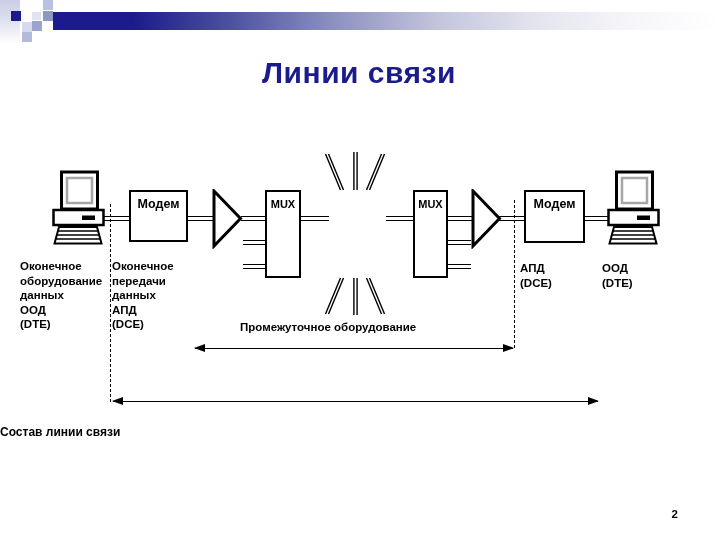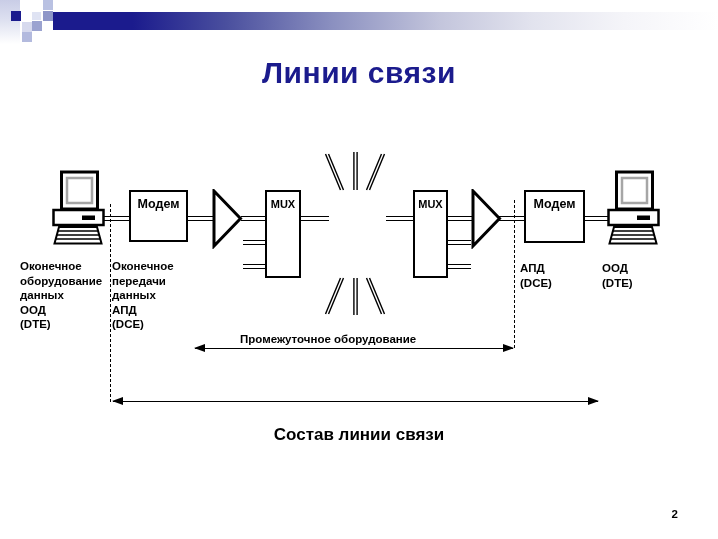--- a/index.html
+++ b/index.html
@@ -35,22 +35,22 @@
 
   .arrow { position:absolute; height:0; border-top:1.6px solid #000; }
   .ah { position:absolute; width:0; height:0; border-style:solid; top:-5.4px; }
   .ah-left  { left:-1px;  border-width:4.5px 11px 4.5px 0;
     border-color:transparent #000 transparent transparent; }
   .ah-right { right:-1px; border-width:4.5px 0 4.5px 11px;
     border-color:transparent transparent transparent #000; }
 
   .lbl { position:absolute; font-weight:bold; font-size:11.5px;
     line-height:14.5px; text-align:left; white-space:pre-line; }
-  .caption { left:0; top:425px; width:100%; text-align:center;
-    font-size:17px; font-weight:bold; }
+  .caption { left:0; top:425px; width:100%; text-align:left;
+    font-size:12px; font-weight:bold; }
   .pagenum { left:630px; top:508px; width:48px; text-align:right;
     font-size:11.5px; font-weight:bold; }
 </style>
 </head>
 <body>
 
 <div class="slide">
 
   <div class="abs deco-strip"></div>
   <div class="sq" style="left:43px;top:0;width:10px;height:10px;background:#b9c1e2"></div>
@@ -144,21 +144,21 @@
   <div class="lbl" style="left:20px;top:259px;width:92px">Оконечное
 оборудование
 данных
 ООД
 (DTE)</div>
   <div class="lbl" style="left:112px;top:259px;width:84px">Оконечное
 передачи
 данных
 АПД
 (DCE)</div>
-  <div class="lbl" style="left:240px;top:332px;width:214px">Промежуточное оборудование</div>
+  <div class="lbl" style="left:240px;top:320px;width:214px">Промежуточное оборудование</div>
   <div class="lbl" style="left:520px;top:261px;width:66px">АПД
 (DCE)</div>
   <div class="lbl" style="left:602px;top:261px;width:66px">ООД
 (DTE)</div>
 
   <div class="arrow" style="left:195px;top:348px;width:318px">
     <span class="ah ah-left"></span>
     <span class="ah ah-right"></span>
   </div>
   <div class="arrow" style="left:113px;top:401px;width:485px">

